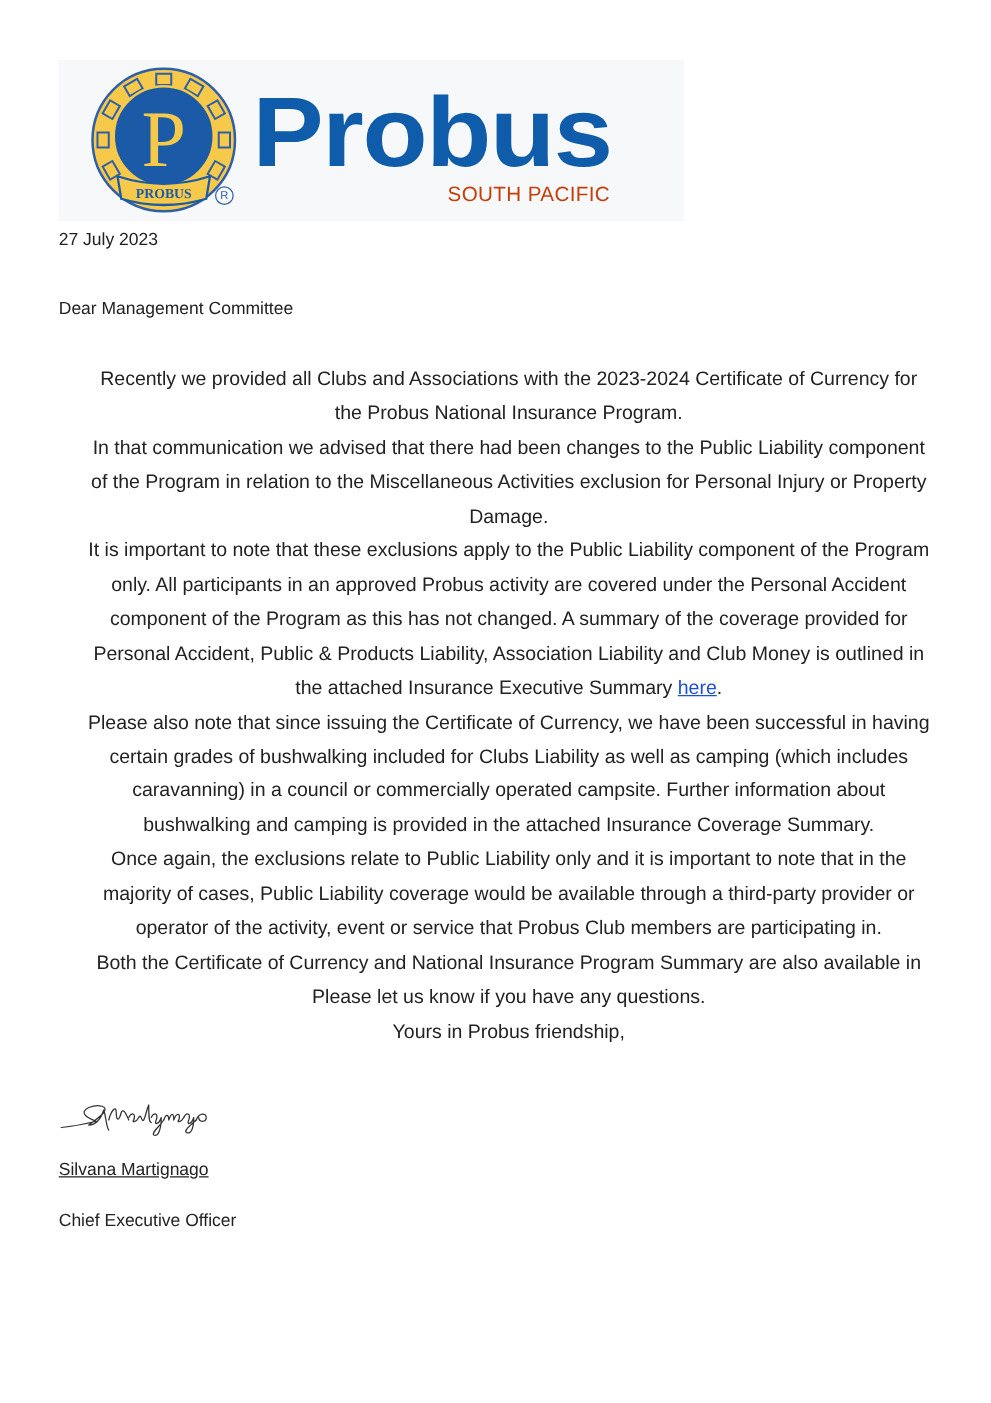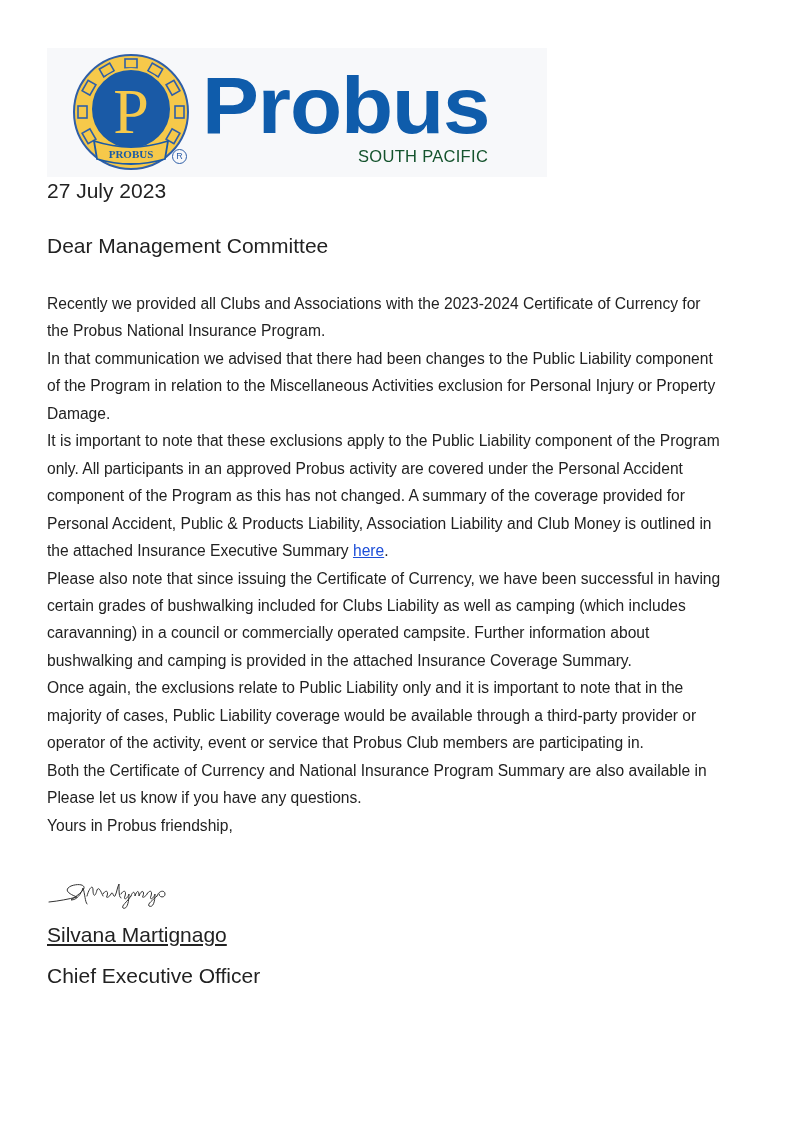--- a/index.html
+++ b/index.html
@@ -56,45 +56,46 @@
       letter-spacing: -1px;
       transform: scaleX(1.08);
       transform-origin: left top;
     }
     .logo-sub {
       position: absolute;
       left: 311px;
       top: 99px;
       font-size: 16.5px;
       letter-spacing: 0.3px;
-      color: #14532d;
+      color: #c2410c;
     }
     .text-line {
       position: absolute;
       left: 47px;
-      font-size: 21px;
+      font-size: 14px;
       line-height: 18px;
       white-space: nowrap;
       color: #222222;
     }
     .body-text {
       position: absolute;
       left: 47px;
       top: 290px;
       width: 720px;
       font-size: 15.6px;
       line-height: 27.45px;
       color: #222222;
     }
     .body-text p {
       margin: 0;
     }
     .body-text .ln {
       display: block;
       white-space: nowrap;
+      text-align: center;
     }
     a.link {
       color: #1d4ed8;
       text-decoration: underline;
     }
     .signature {
       position: absolute;
       left: 47px;
       top: 876px;
       width: 125px;

